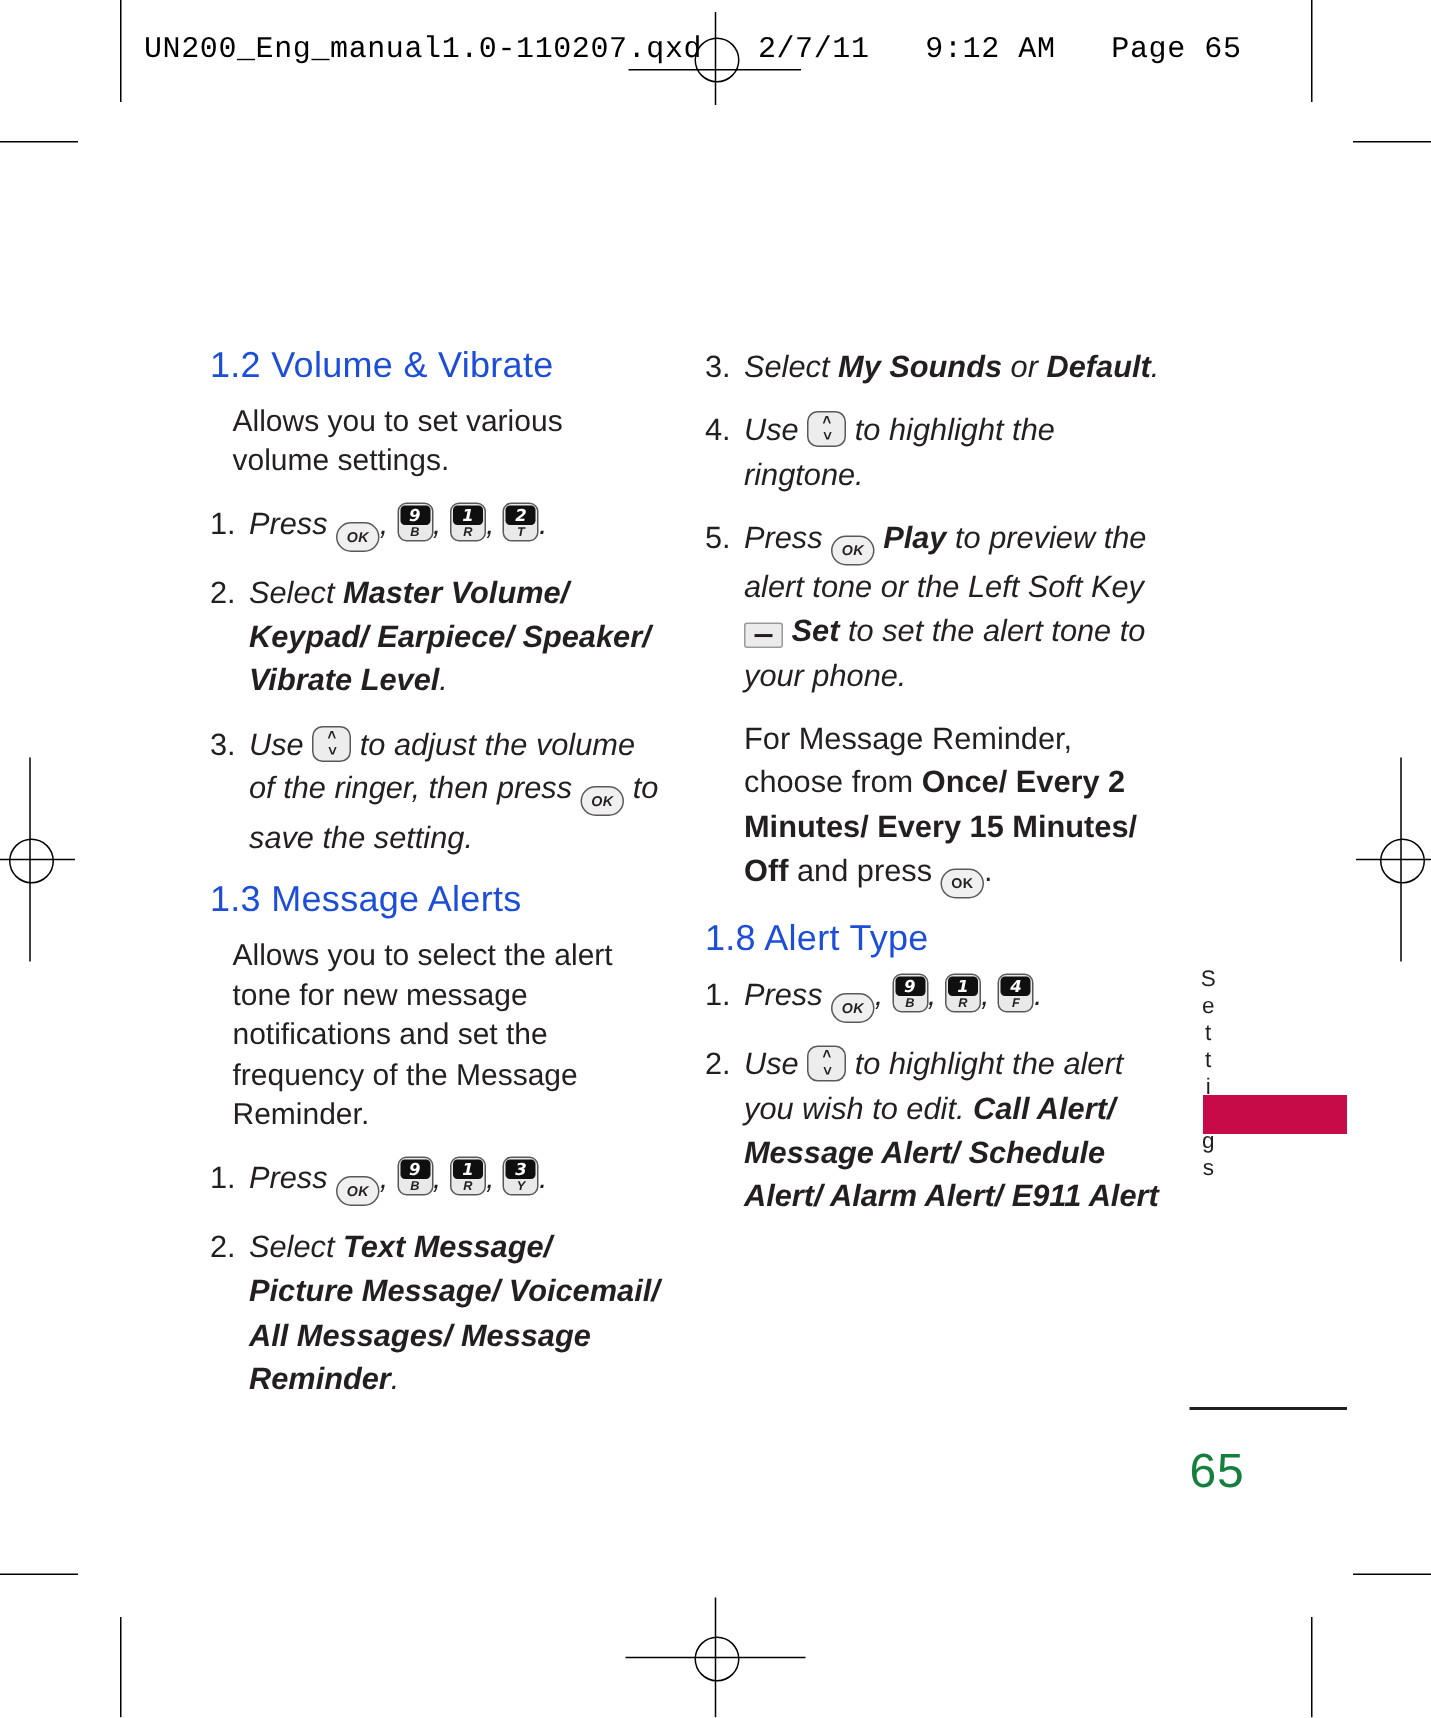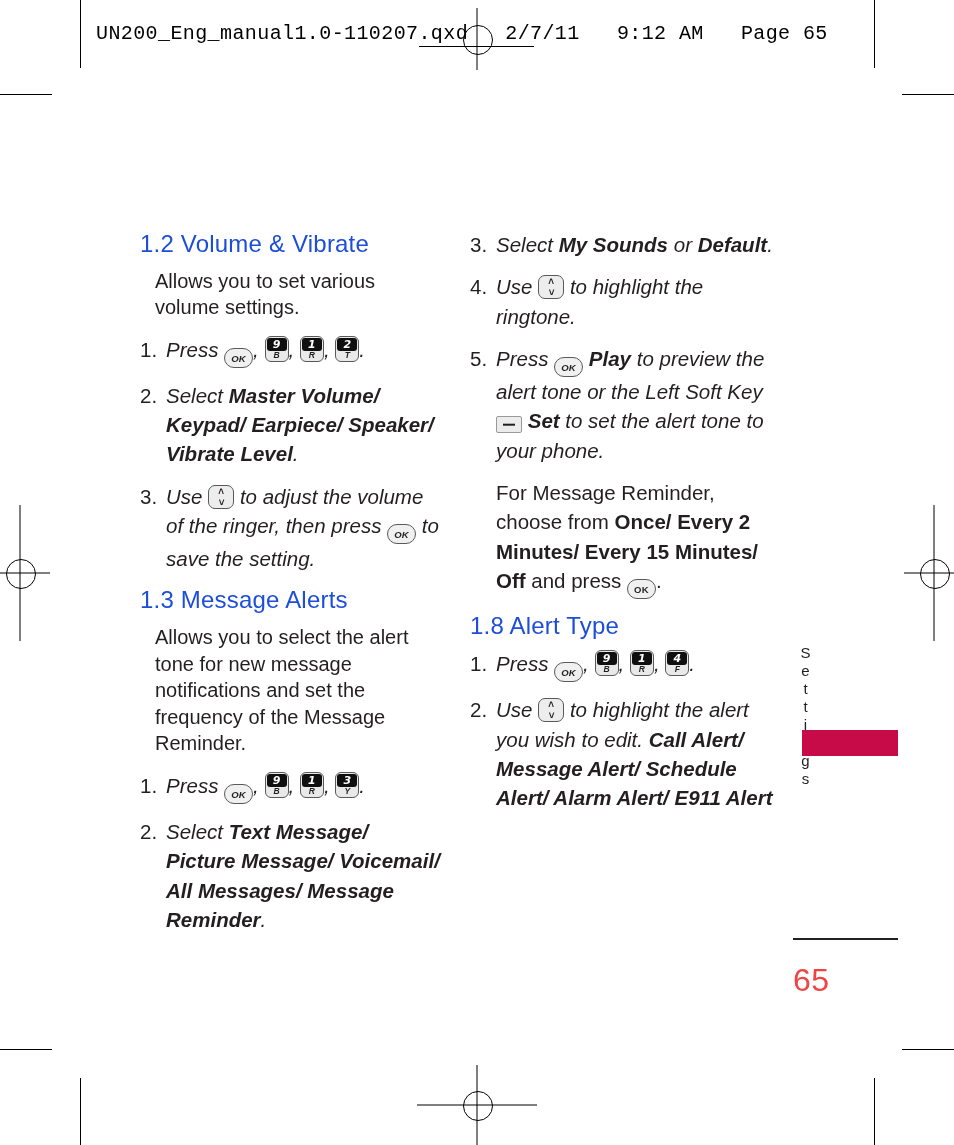--- a/index.html
+++ b/index.html
@@ -117,21 +117,21 @@
   }
   .tabblock{
     position:absolute;left:802px;top:730px;width:96px;height:26px;
     background:#C70A48;
   }
 
   
   .footrule{position:absolute;left:793px;top:938px;width:105px;height:1.5px;background:#231f20;}
   .pageno{
     position:absolute;left:793px;top:962px;
-    font-size:32px;color:#ef4444;font-weight:400;letter-spacing:.5px;
+    font-size:32px;color:#15803d;font-weight:400;letter-spacing:.5px;
   }
 </style>
 </head>
 <body>
 
 <div class="mark vline" style="left:80px;top:0;height:68px;"></div>
 <div class="mark hline" style="left:0;top:94px;width:52px;"></div>
 <div class="mark vline" style="left:874px;top:0;height:68px;"></div>
 <div class="mark hline" style="left:902px;top:94px;width:52px;"></div>
 

